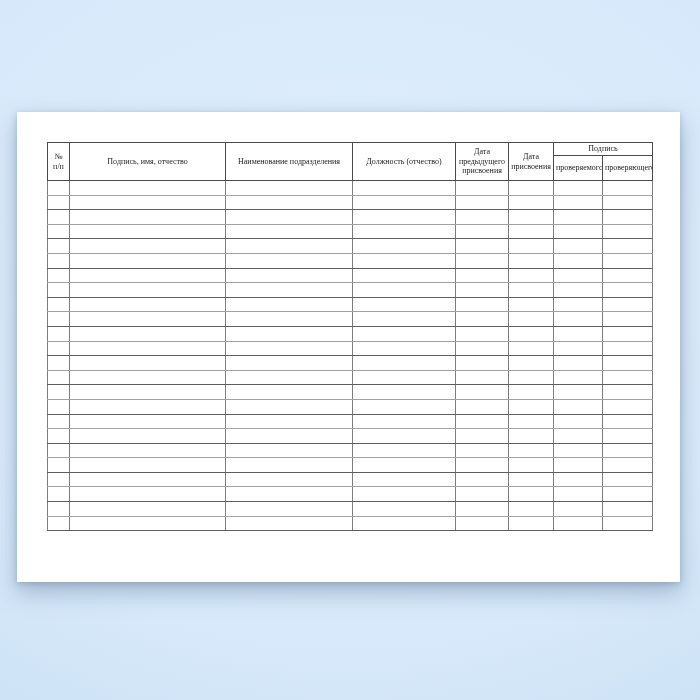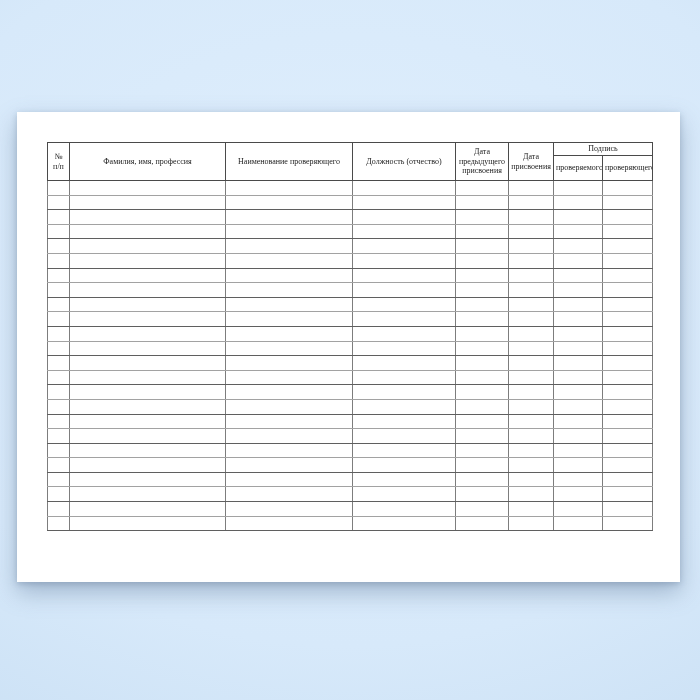--- a/index.html
+++ b/index.html
@@ -65,22 +65,22 @@
       <col style="width:103px">
       <col style="width:53px">
       <col style="width:45px">
       <col style="width:49px">
       <col style="width:50px">
     </colgroup>
     <thead>
       <tr class="hdr-top">
         <th rowspan="2" class="pre">№
 п/п</th>
-        <th rowspan="2">Фамилия, имя, профессия</th>
-        <th rowspan="2">Наименование проверяющего</th>
+        <th rowspan="2">Подпись, имя, отчество</th>
+        <th rowspan="2">Наименование подразделения</th>
         <th rowspan="2">Должность (отчество)</th>
         <th rowspan="2" class="pre small">Дата
 предыдущего
 присвоения</th>
         <th rowspan="2" class="pre">Дата
 присвоения</th>
         <th colspan="2">Подпись</th>
       </tr>
       <tr class="hdr-sub">
         <th class="small">проверяемого</th>

